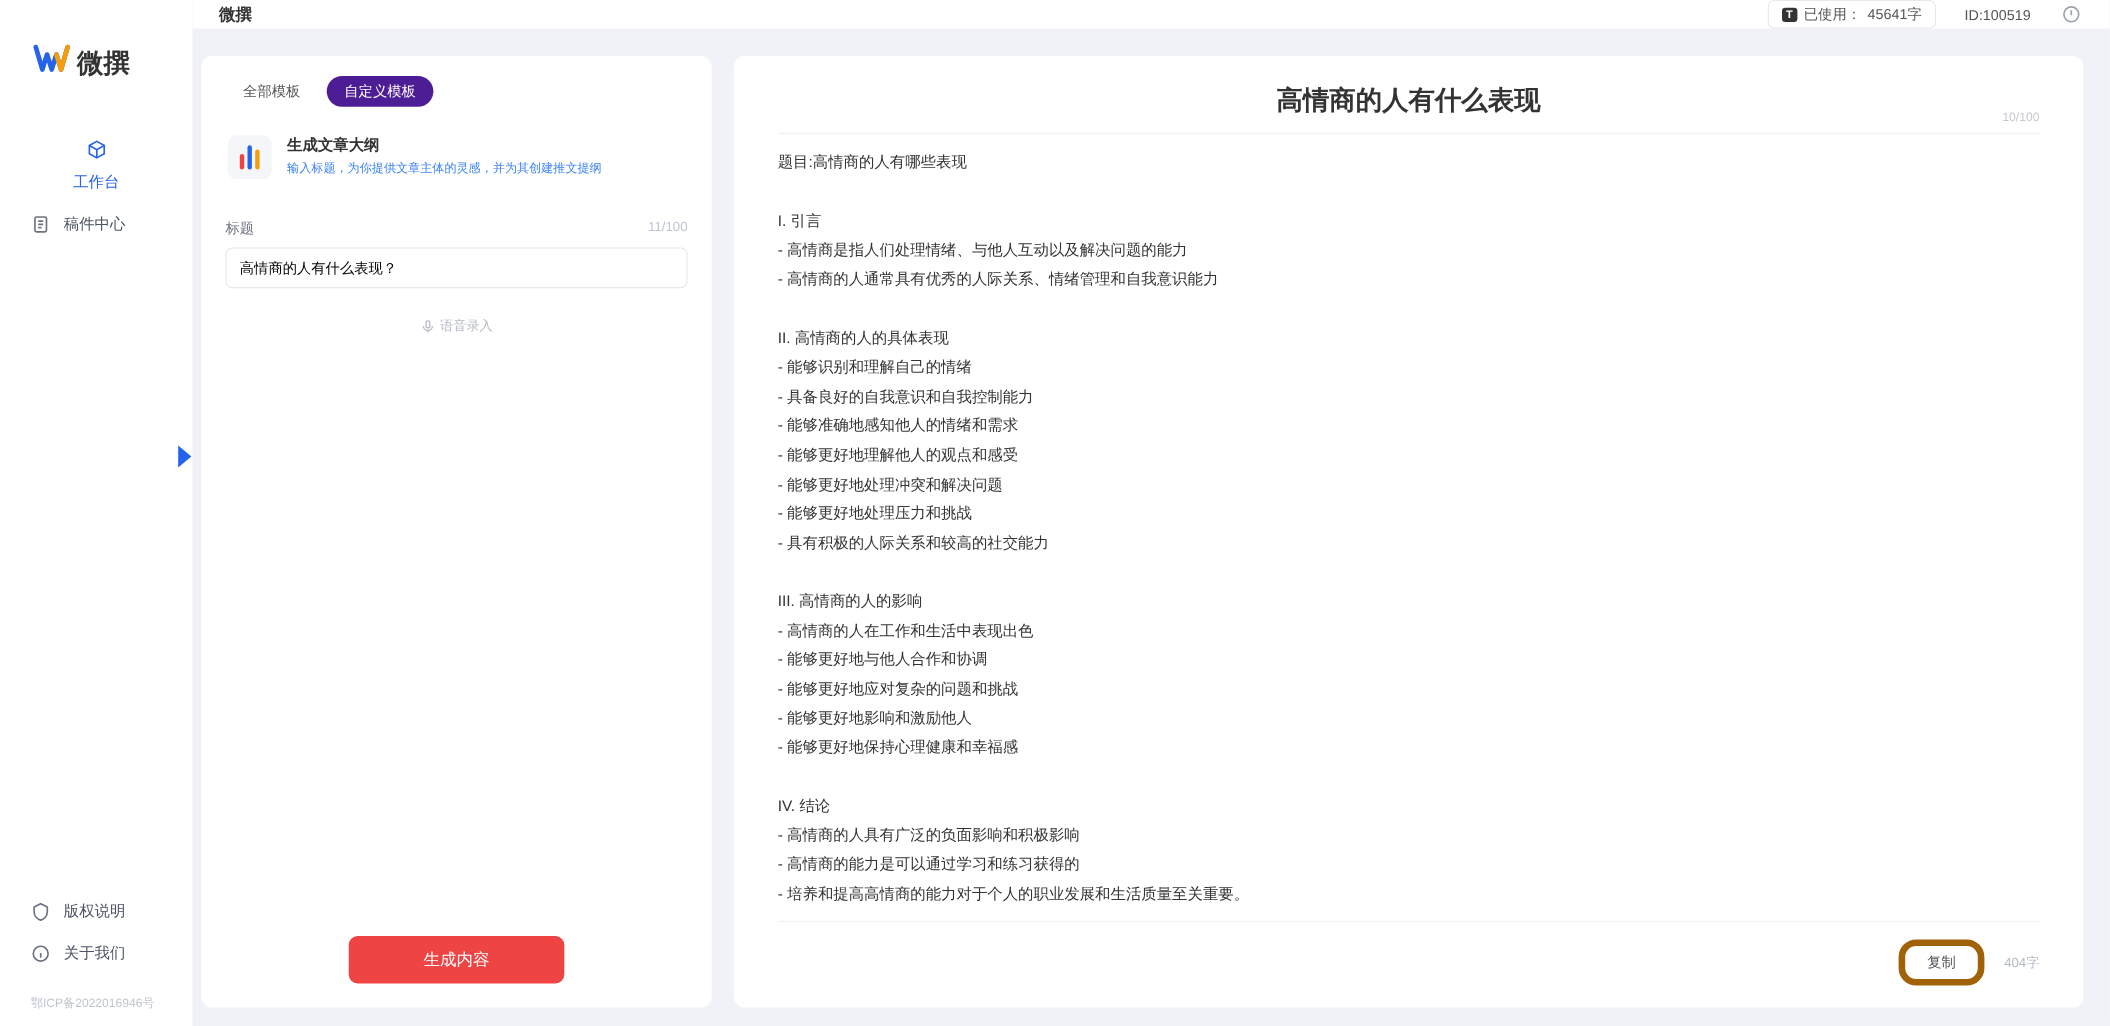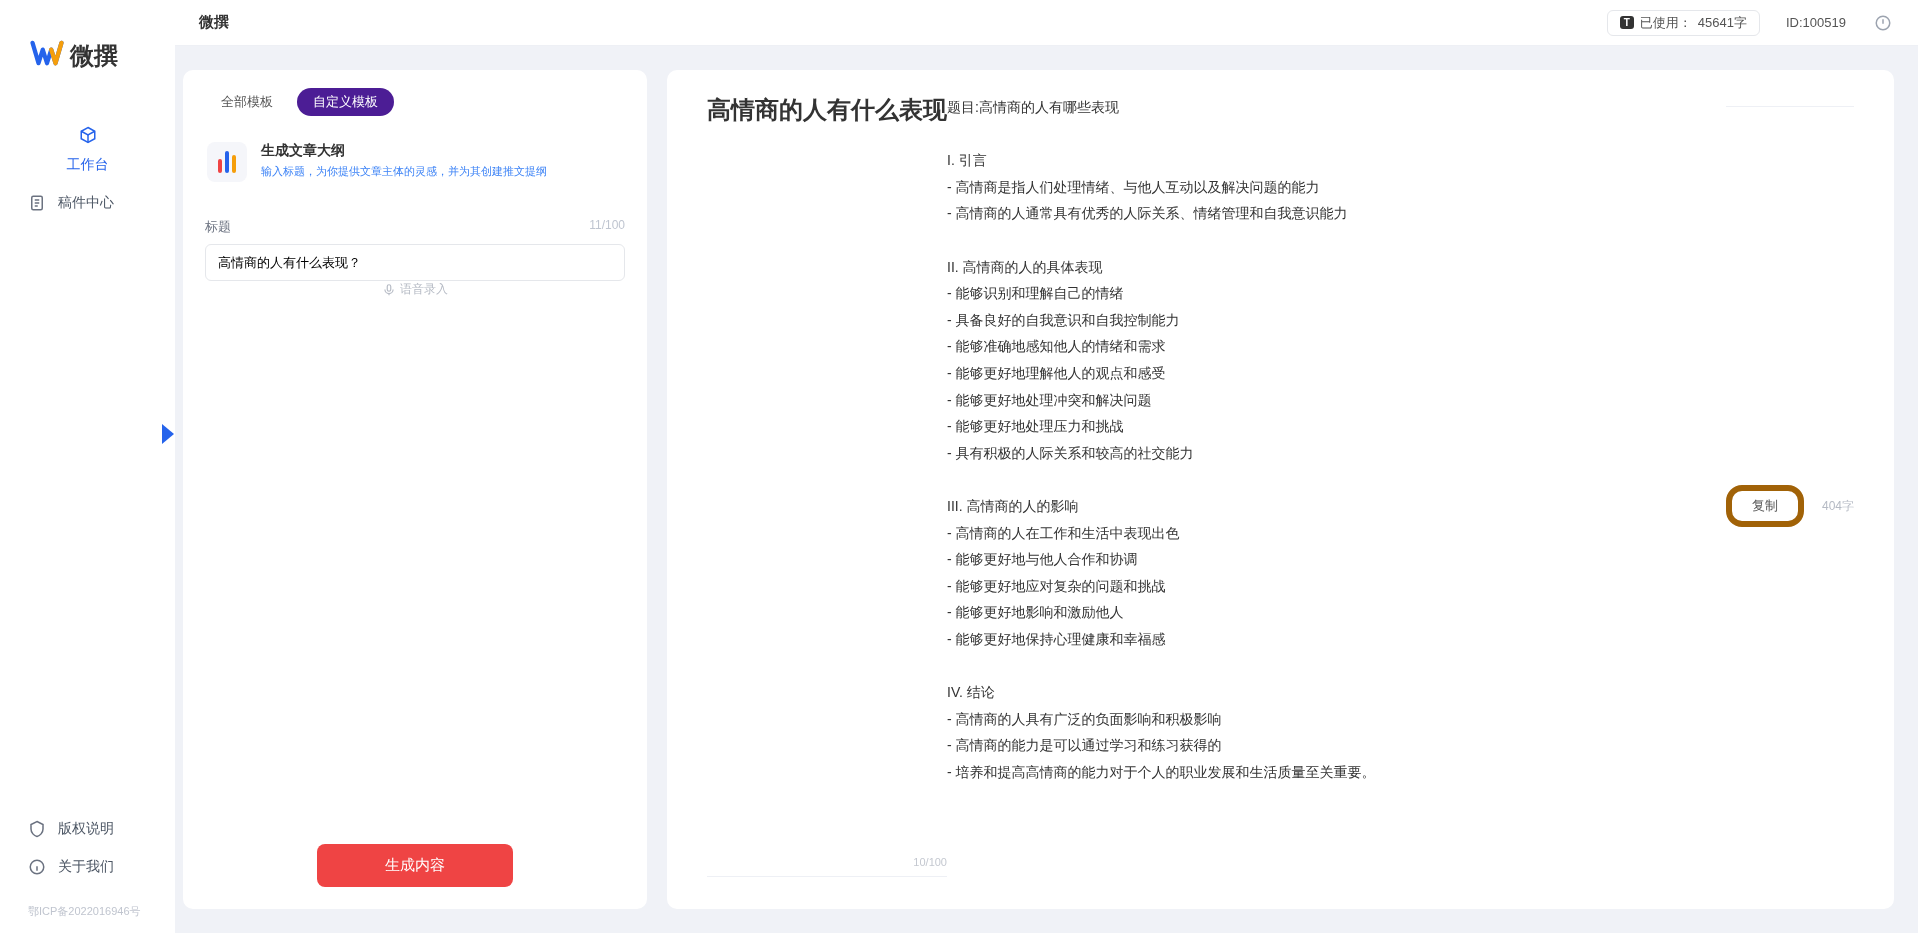--- a/index.html
+++ b/index.html
@@ -39,27 +39,27 @@
 .template-icon { width: 40px; height: 40px; border-radius: 8px; background: #f5f6fa; display: flex; align-items: center; justify-content: center; }
 .template-icon .bars { display: flex; gap: 3px; align-items: flex-end; height: 22px; }
 .template-icon .bars span { width: 4px; border-radius: 2px; }
 .template-info h4 { font-size: 14px; font-weight: 700; margin-bottom: 4px; }
 .template-info p { font-size: 11px; color: #3b82f6; }
 
 .field-row { margin-top: 18px; }
 .field-header { display: flex; justify-content: space-between; font-size: 13px; color: #6b7280; margin-bottom: 8px; }
 .field-count { font-size: 12px; color: #bfc5d0; }
 .text-input { width: 100%; border: 1px solid #e5e7eb; border-radius: 6px; padding: 10px 12px; font-size: 13px; outline: none; }
-.voice-row { text-align: center; color: #b5bac4; font-size: 12px; display: flex; justify-content: center; align-items: center; gap: 4px; cursor: pointer; }
+.voice-row { text-align: center; margin-top: 26px; color: #b5bac4; font-size: 12px; display: flex; justify-content: center; align-items: center; gap: 4px; cursor: pointer; }
 .voice-row .mic { width: 14px; height: 14px; }
 
 .gen-btn { margin-top: auto; background: #ef4444; color: #fff; border: none; border-radius: 8px; padding: 12px 0; font-size: 15px; cursor: pointer; width: 196px; align-self: center; }
 
 
-.panel-right { flex: 1; background: #fff; border-radius: 10px; padding: 24px 40px 20px; display: flex; flex-direction: row; }
+.panel-right { flex: 1; background: #fff; border-radius: 10px; padding: 24px 40px 20px; display: flex; flex-direction: column; }
 .out-heading-row { position: relative; margin-bottom: 12px; border-bottom: 1px solid #eef0f5; padding-bottom: 14px; }
 .out-heading { text-align: center; font-size: 24px; font-family: "Songti SC", SimSun, serif; font-weight: 600; }
 .out-count-top { position: absolute; right: 0; bottom: 8px; font-size: 11px; color: #c4c8d0; }
 .out-body { flex: 1; font-size: 14px; line-height: 1.9; color: #333; white-space: pre-wrap; font-family: "PingFang SC", "Microsoft YaHei", sans-serif; overflow: auto; }
 .out-footer { display: flex; justify-content: flex-end; align-items: center; gap: 18px; padding-top: 16px; border-top: 1px solid #eef0f5; margin-top: 12px; }
 .copy-btn { border: 6px solid #a16207; background: #fff; border-radius: 16px; padding: 6px 20px; font-size: 13px; cursor: pointer; color: #555; }
 .word-count { font-size: 12px; color: #b5bac4; }
 </style>
 </head>
 <body>

